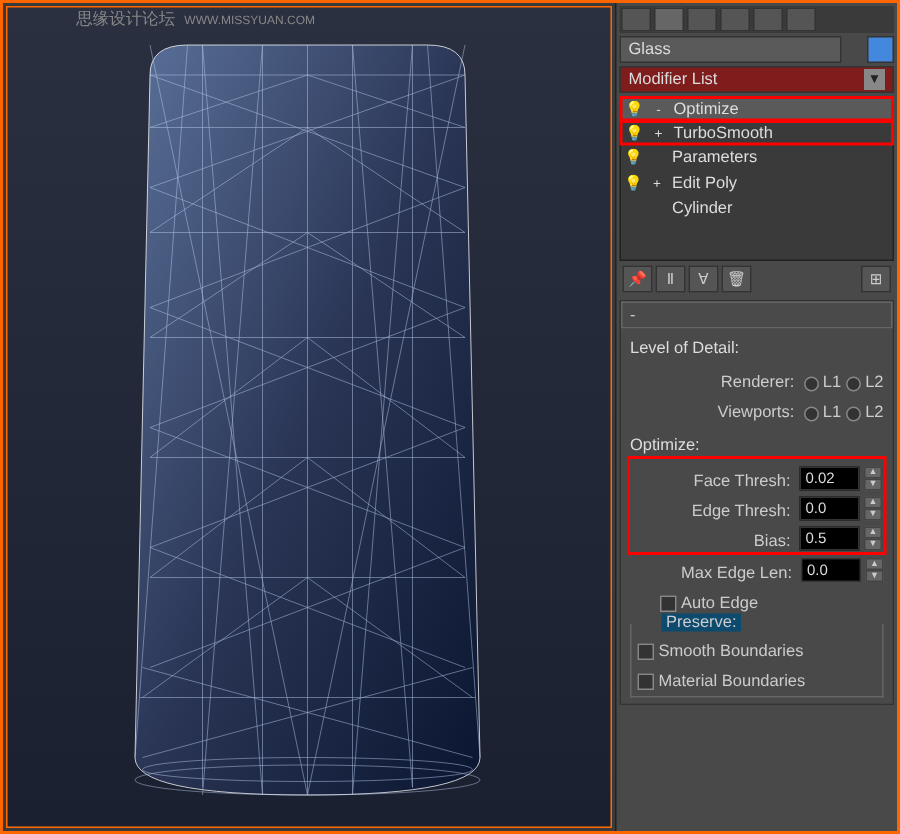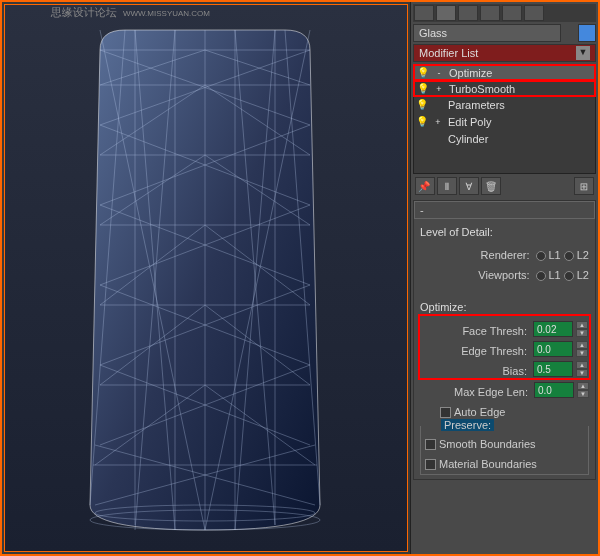--- a/index.html
+++ b/index.html
@@ -29,21 +29,21 @@
     .expand { width: 10px; text-align: center; font-size: 9px; }
     .stack-buttons { display: flex; gap: 2px; height: 20px; margin-bottom: 4px; align-items: center; padding: 0 2px; }
     .btn-small { width: 20px; height: 18px; background: #555; border: 1px solid #333; display: flex; align-items: center; justify-content: center; font-size: 10px; }
     .rollout { border: 1px solid #333; margin-bottom: 2px; }
     .rollout-header { background: #4a4a4a; height: 18px; display: flex; align-items: center; padding: 0 5px; gap: 5px; border: 1px solid #666; }
     .rollout-title { flex: 1; text-align: center; }
     .rollout-body { padding: 4px 6px; background: #494949; }
     .param-row { display: flex; align-items: flex-end; height: 20px; gap: 3px; }
     .param-label { flex: 1; text-align: right; padding-right: 3px; }
     .radio { width: 10px; height: 10px; border-radius: 50%; border: 1px solid #888; background: #333; }
-    .spinner-input { width: 40px; height: 16px; background: #15803d; border: 1px solid #333; color: #ddd; padding: 0 3px; font-size: 10px; }
+    .spinner-input { width: 40px; height: 16px; background: #000000; border: 1px solid #333; color: #ddd; padding: 0 3px; font-size: 10px; }
     .spinner-arrows { width: 12px; height: 16px; background: #666; display: flex; flex-direction: column; }
     .spinner-arrows div { flex: 1; border: 1px solid #444; font-size: 6px; text-align: center; line-height: 6px; }
     .section-label { color: #ddd; margin: 3px 0; }
     .highlight-group { border: 2px solid #ff0000; margin: -2px; padding: 1px; }
     .checkbox { width: 11px; height: 11px; border: 1px solid #888; background: #333; display: inline-block; }
     .group-box { border: 1px solid #666; border-top: none; margin-top: 8px; padding: 4px; position: relative; }
     .group-title { position: absolute; top: -7px; left: 20px; background: #0c4a6e; padding: 0 3px; }
   </style>
 </head>
 <body>
@@ -151,21 +151,21 @@
             <span>L2</span>
         </div>
         <div class="param-row">
           <span class="param-label">Viewports:</span>
           <span class="radio"></span>
             <span>L1</span>
           <span class="radio"></span>
             <span>L2</span>
         </div>
 
-        <div class="section-label" style="margin-top:20px">Optimize:</div>
+        <div class="section-label" style="margin-top:10px">Optimize:</div>
 
         <div class="highlight-group">
           <div class="param-row">
             <span class="param-label">Face Thresh:</span>
             <input class="spinner-input" value="0.02" style="">
             <div class="spinner-arrows">
                 <div>▲</div>
                 <div>▼</div>
               </div>
           </div>

